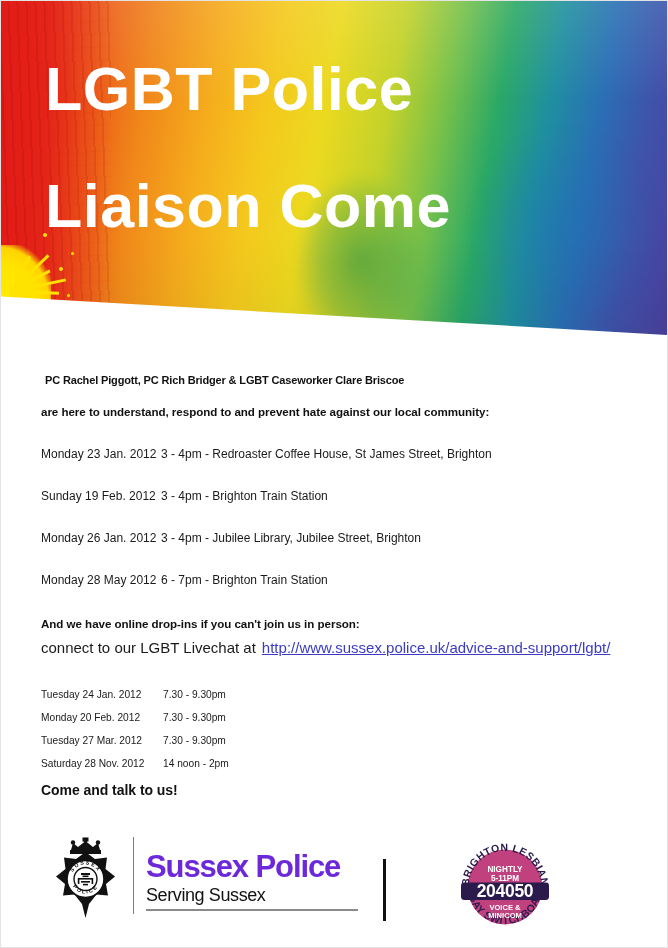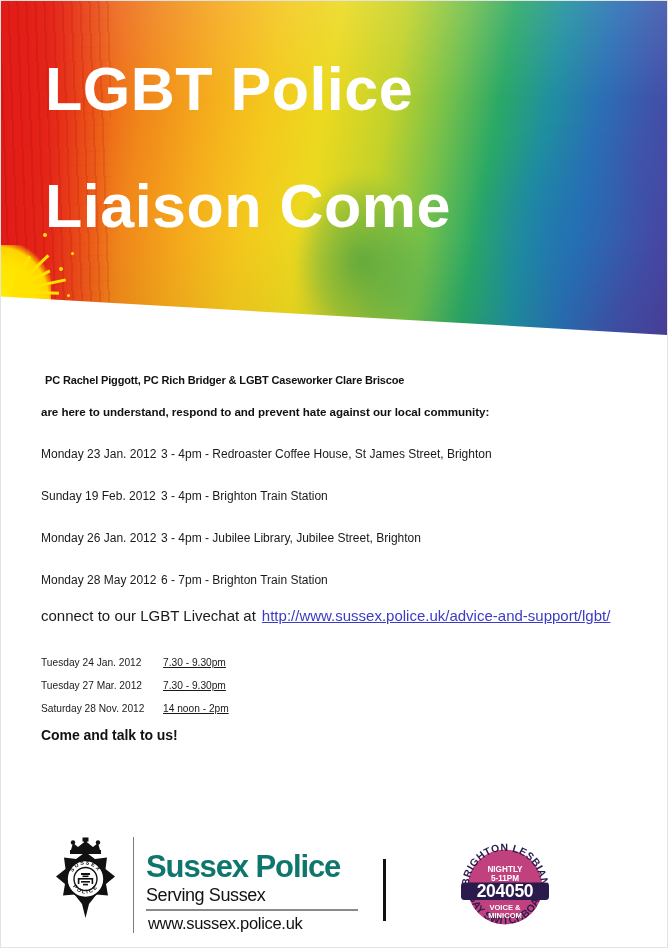--- a/index.html
+++ b/index.html
@@ -228,21 +228,20 @@
     margin: 34px 0 0 0;
     padding: 0;
     list-style: none;
   }
   .online-events li {
     font-size: 10.2px;
     line-height: 1;
     margin-bottom: 13px;
     white-space: nowrap;
     color: #1a1a1a;
-    text-decoration: underline;
   }
   .oe-date { display: inline-block; min-width: 122px; }
 
   .cta {
     font-size: 14px;
     font-weight: bold;
     letter-spacing: -0.05px;
     margin: 3px 0 0 0;
   }
 
@@ -266,21 +265,21 @@
   .wordmark {
     margin-left: 10px;
     padding-left: 12px;
     border-left: 1.5px solid #7c7c7c;
   }
   .wm-main {
     font-size: 31px;
     font-weight: bold;
     letter-spacing: -1.1px;
     line-height: 1;
-    color: #0f766e;
+    color: #6d28d9;
     margin: 14px 0 0 0;
   }
   .wm-sub {
     font-size: 18px;
     letter-spacing: -0.4px;
     line-height: 1;
     color: #111;
     margin: 4px 0 5px 0;
   }
   .wm-rule {
@@ -366,26 +365,30 @@
         <span class="ev-date">Sunday 19 Feb. 2012</span><span class="ev-rest">3 - 4pm - Brighton Train Station</span>
       </li>
       <li>
         <span class="ev-date">Monday 26 Jan. 2012</span><span class="ev-rest">3 - 4pm - Jubilee Library, Jubilee Street, Brighton</span>
       </li>
       <li>
         <span class="ev-date">Monday 28 May 2012</span><span class="ev-rest">6 - 7pm - Brighton Train Station</span>
       </li>
     </ul>
 
+    <p class="online-head">And we have online drop-ins if you can't join us in person:</p>
 
     <p class="online-sub"><span>connect to our LGBT Livechat at</span><a class="url" href="#">http://www.sussex.police.uk/advice-and-support/lgbt/</a></p>
 
     <ul class="online-events">
       <li>
         <span class="oe-date">Tuesday 24 Jan. 2012</span><span>7.30 - 9.30pm</span>
+      </li>
+      <li>
+        <span class="oe-date">Monday 20 Feb. 2012</span><span>7.30 - 9.30pm</span>
       </li>
       <li>
         <span class="oe-date">Tuesday 27 Mar. 2012</span><span>7.30 - 9.30pm</span>
       </li>
       <li>
         <span class="oe-date">Saturday 28 Nov. 2012</span><span>14 noon - 2pm</span>
       </li>
     </ul>
 
     <p class="cta">Come and talk to us!</p>
@@ -433,21 +436,20 @@
         </text>
         <text font-family="Liberation Sans, sans-serif" font-size="5.4" font-weight="bold" fill="#111" letter-spacing="1.6">
           <textPath href="#ringBot" startOffset="50%" text-anchor="middle" id="crestBot">POLICE</textPath>
         </text>
       </svg>
 
       <div class="wordmark">
         <div class="wm-main">Sussex Police</div>
         <div class="wm-sub">Serving Sussex</div>
         <div class="wm-rule"></div>
-        <div class="wm-url">www.sussex.police.uk</div>
       </div>
     </div>
 
     <div class="divider"></div>
 
     <div class="switchboard">
       <svg class="sb-svg" viewBox="0 0 104 88">
         <defs>
           <path id="sbTop" d="M 52 46 m -36 0 a 36 36 0 0 1 72 0" fill="none"></path>
           <path id="sbBot" d="M 52 46 m -37 0 a 37 37 0 0 0 74 0" fill="none"></path>

